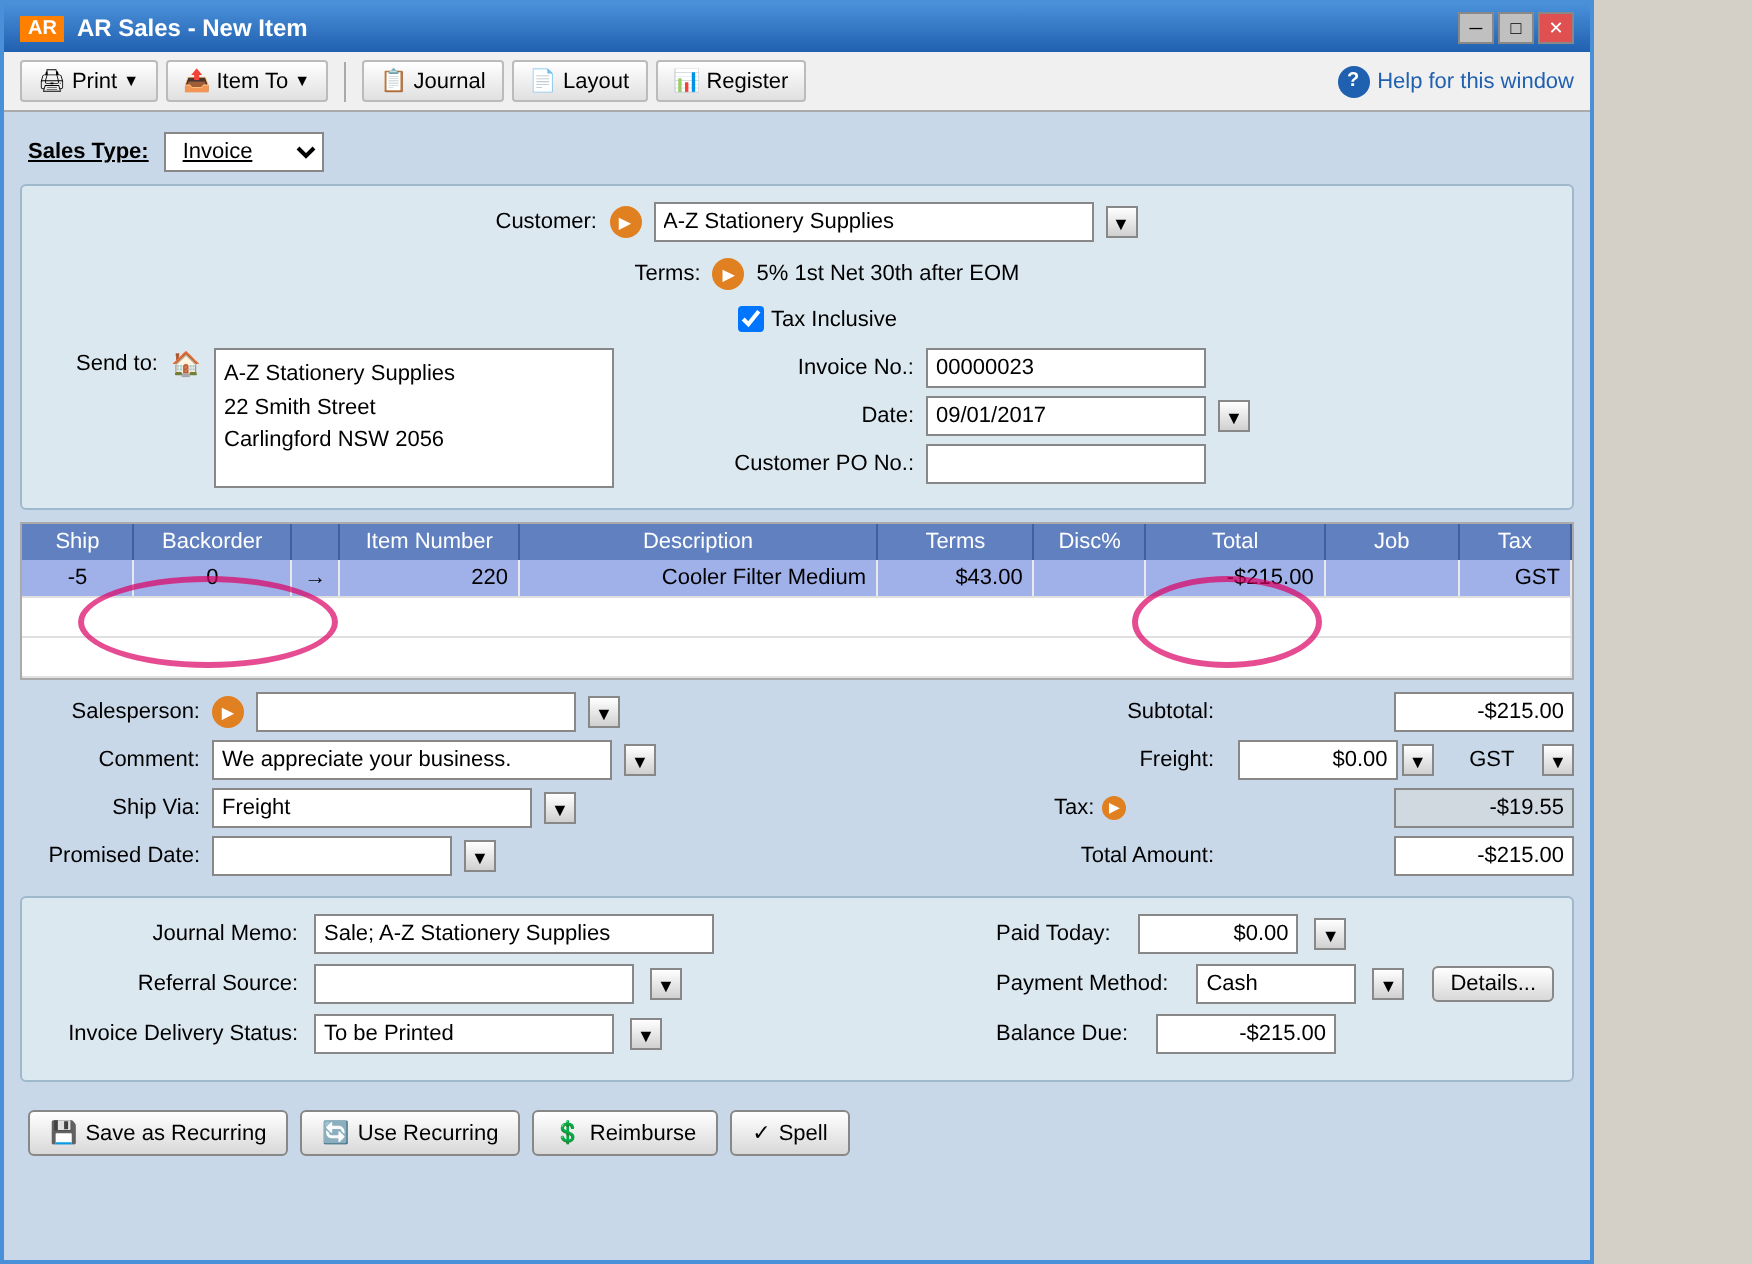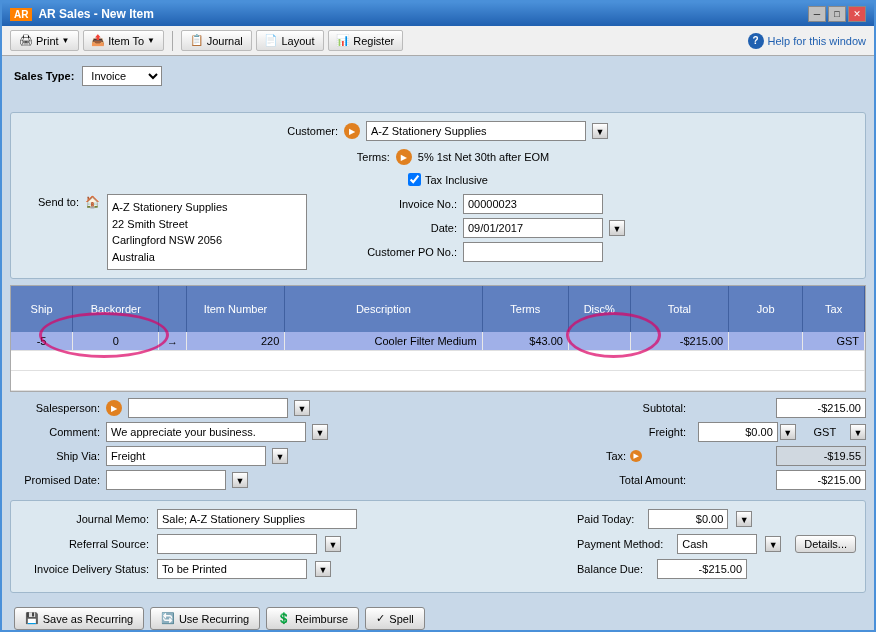--- a/index.html
+++ b/index.html
@@ -55,22 +55,23 @@
     }
 
     .main-content {
       background: #c8d8e8;
       padding: 8px;
       min-height: 580px;
     }
 
     .sales-type-bar {
       display: flex; align-items: center; gap: 8px;
-      margin-bottom: 24px;
+      margin-bottom: 4px;
       padding: 2px 4px;
+      text-decoration: underline;
     }
     .sales-type-label { font-size: 11px; font-weight: bold; }
     .dropdown-select {
       padding: 2px 4px;
       border: 1px solid #888;
       background: white;
       font-size: 11px;
       min-width: 80px;
     }
 
@@ -122,21 +123,21 @@
       margin: 6px 0;
     }
     .items-table {
       width: 100%;
       border-collapse: collapse;
       font-size: 11px;
     }
     .items-table th {
       background: #6080c0;
       color: white;
-      padding: 17px 5px;
+      padding: 3px 5px;
       text-align: center;
       border-right: 1px solid #4060a0;
       font-weight: normal;
     }
     .items-table td {
       padding: 3px 5px;
       border-bottom: 1px solid #e0e0e0;
       border-right: 1px solid #e8e8e8;
     }
     .items-table tr.data-row td {
@@ -184,21 +185,21 @@
       display: flex; align-items: center; gap: 4px;
       padding: 4px 10px;
       border: 1px solid #888;
       background: linear-gradient(to bottom, #fff, #d8d8d8);
       cursor: pointer;
       font-size: 11px;
       border-radius: 3px;
     }
 
     .window-wrapper {
-      width: 876px;
+      width: 797px;
       height: 632px;
       border: 2px solid #4a90d9;
       position: relative;
       overflow: hidden;
     }
 
     .dropdown-arrow {
       display: inline-block;
       width: 16px; height: 16px;
       border: 1px solid #888;
@@ -304,21 +305,20 @@
       </div>
 
       <div style="display:flex;gap:20px;">
         <div style="display:flex;gap:6px;align-items:flex-start;">
           <span class="label" style="min-width:60px;padding-top:2px;">Send to:</span>
           <div class="icon-btn" style="color:#4060a0;font-size:12px;">🏠</div>
           <div class="ship-to-box">
             <div>A-Z Stationery Supplies</div>
             <div>22 Smith Street</div>
             <div>Carlingford NSW  2056</div>
-            <div>Australia</div>
           </div>
         </div>
 
         <div style="margin-left:30px;">
           <div class="invoice-row">
             <span class="invoice-label">Invoice No.:</span>
             <input class="input-field input-medium" type="text" value="00000023" style="">
           </div>
           <div class="invoice-row">
             <span class="invoice-label">Date:</span>

